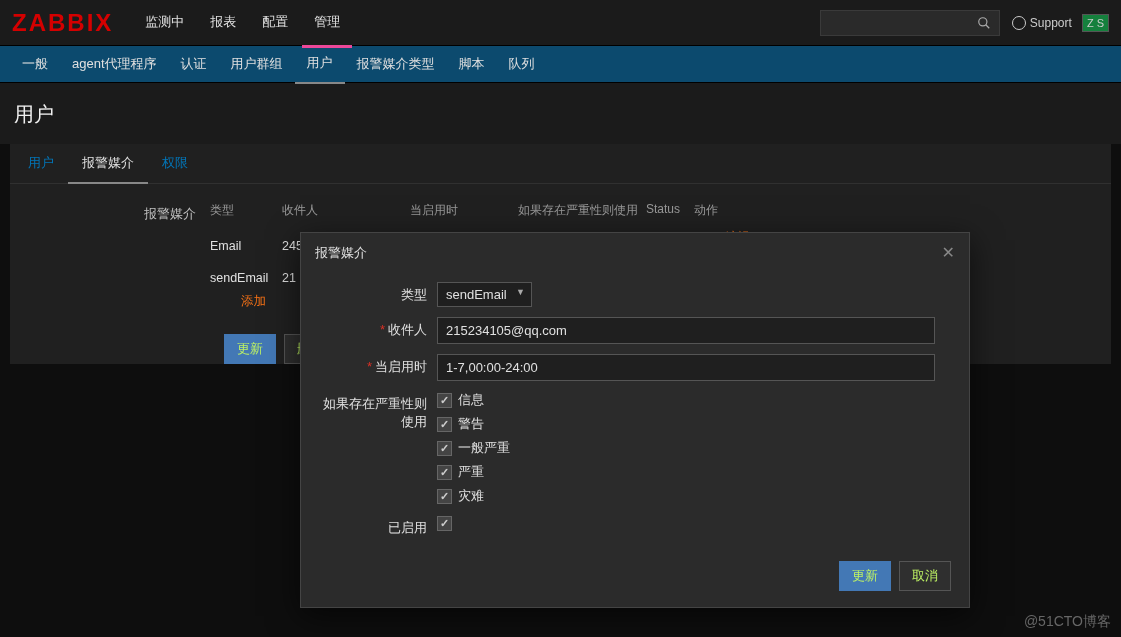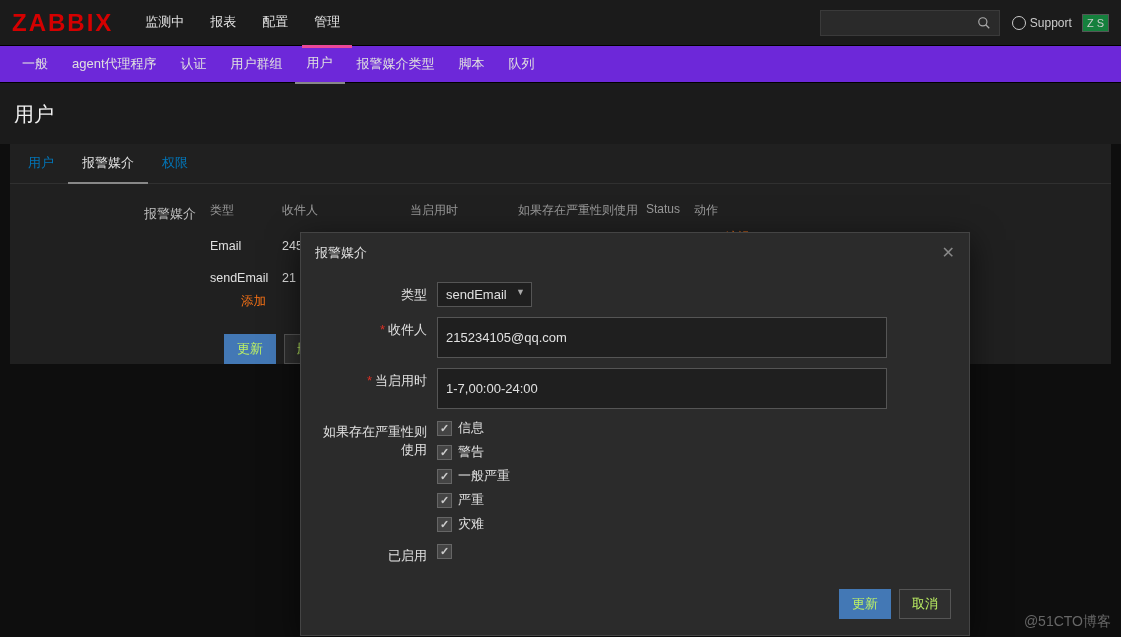--- a/index.html
+++ b/index.html
@@ -10,21 +10,21 @@
     .logo { color: #d40000; font-weight: bold; font-size: 24px; letter-spacing: 2px; margin-right: 20px; }
     .topnav-items { display: flex; gap: 2px; flex: 1; }
     .topnav-item { padding: 14px 12px; color: #e0e0e0; cursor: pointer; font-size: 13px; }
     .topnav-item.active { border-bottom: 3px solid #ec4899; margin-bottom: -1px; }
     .search-box { background: #2a2a2a; border: 1px solid #3a3a3a; width: 180px; height: 26px; display: flex; align-items: center; justify-content: flex-end; padding: 0 8px; }
     .support { margin-left: 12px; color: #ccc; display: flex; align-items: center; gap: 4px; font-size: 12px; }
     .support-icon { width: 14px; height: 14px; border: 1.5px solid #ccc; border-radius: 50%; display: inline-block; }
     .z-badge { margin-left: 10px; background: #15803d; color: #ccc; padding: 2px 4px; font-size: 11px; border: 1px solid #555; }
     
     
-    .subnav { background: #6d28d9; height: 36px; display: flex; align-items: center; padding: 0 10px; }
+    .subnav { background: #0c4a6e; height: 36px; display: flex; align-items: center; padding: 0 10px; }
     .subnav-item { padding: 10px 12px; color: #e0e0e0; cursor: pointer; font-size: 13px; }
     .subnav-item.active { border-bottom: 2px solid #888; }
     
     
     .page-title { padding: 18px 14px 16px 14px; font-size: 20px; color: #f0f0f0; background: #1b1b1b; border-top: 1px solid #000; }
     
     
     .content { padding: 0 10px; }
     .tabs { display: flex; gap: 0; border-bottom: 1px solid #303030; background: #202020; padding: 0 4px; }
     .tab { padding: 10px 14px; color: #0275b8; cursor: pointer; font-size: 13px; }
@@ -59,21 +59,21 @@
     .modal-header { padding: 10px 14px; display: flex; justify-content: space-between; align-items: center; font-size: 13px; color: #e0e0e0; }
     .modal-close { color: #888; font-size: 16px; cursor: pointer; }
     .modal-body { padding: 10px 18px 4px 18px; }
     .modal-row { display: flex; margin-bottom: 10px; align-items: flex-start; }
     .modal-label { width: 118px; text-align: right; padding-right: 10px; font-size: 13px; color: #e0e0e0; padding-top: 4px; }
     .modal-label .req { color: #d93025; margin-right: 3px; }
     .modal-field { flex: 1; }
     .select { background: #1f1f1f; border: 1px solid #555; color: #e0e0e0; padding: 4px 24px 4px 8px; font-size: 13px; appearance: none; position: relative; }
     .select-wrap { position: relative; display: inline-block; }
     .select-wrap::after { content: "▼"; position: absolute; right: 7px; top: 5px; font-size: 9px; color: #aaa; pointer-events: none; }
-    .input { background: #1f1f1f; border: 1px solid #555; color: #e0e0e0; padding: 12px 8px; font-size: 13px; width: 450px; }
+    .input { background: #1f1f1f; border: 1px solid #555; color: #e0e0e0; padding: 5px 8px; font-size: 13px; width: 498px; }
     .cbx-list { display: flex; flex-direction: column; gap: 6px; }
     .cbx-item { display: flex; align-items: center; gap: 6px; font-size: 13px; }
     .cbx { width: 15px; height: 15px; background: #444; border: 1px solid #666; display: inline-flex; align-items: center; justify-content: center; cursor: pointer; }
     .cbx.checked::after { content: "✓"; color: #ccc; font-size: 11px; font-weight: bold; }
     .modal-footer { display: flex; justify-content: flex-end; gap: 8px; padding: 10px 18px 16px 18px; }
     
     .watermark { position: absolute; right: 10px; bottom: 6px; color: #666; font-size: 14px; }
   </style>
 </head>
 <body>

